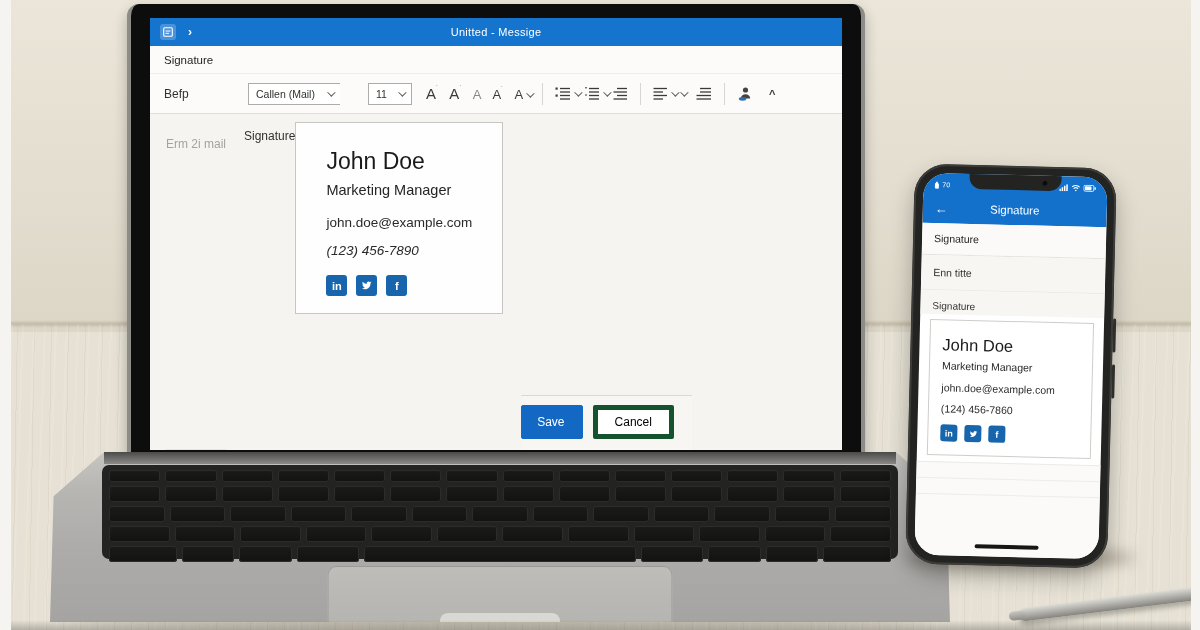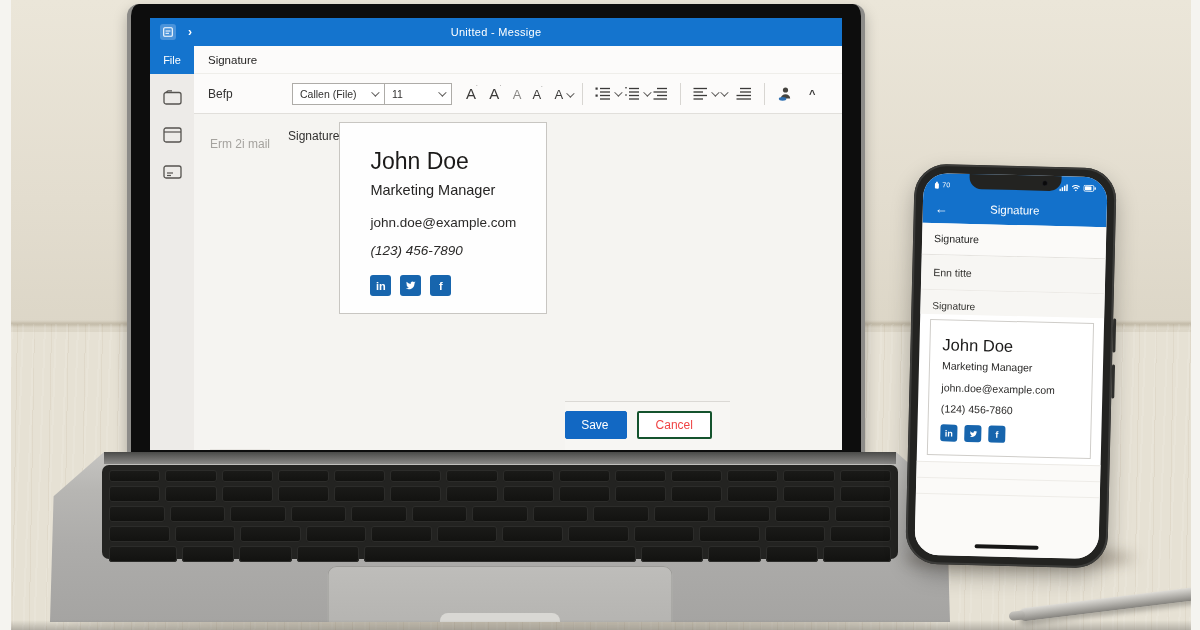--- a/index.html
+++ b/index.html
@@ -50,21 +50,21 @@
   .sidebar { width:44px; background:#edebe8; display:flex; flex-direction:column; align-items:center; flex:none; }
   .file-tab { width:100%; height:28px; background:#1474ce; color:#fff; font-size:11px; display:grid; place-items:center; }
   .side-icons { margin-top:16px; display:flex; flex-direction:column; gap:22px; }
 
   .content { flex:1; display:flex; flex-direction:column; background:#f5f4f1; min-width:0; }
   .tabrow { height:28px; background:#fcfbfa; display:flex; align-items:center; padding-left:14px; font-size:11.5px; color:#201f1e; border-bottom:1px solid #efeeea; }
   .toolbar { height:40px; background:#fcfbfa; border-bottom:1px solid #e1dfdb; display:flex; align-items:center; padding:0 10px; }
   .mail-label { font-size:12px; color:#323130; width:88px; padding-left:4px; flex:none; }
   .sel { border:1px solid #aeaca8; background:#fff; font-size:10.5px; color:#323130; height:22px; display:flex; align-items:center; padding:0 7px; gap:8px; }
   .sel.name { width:92px; justify-content:space-between; border-right:none; }
-  .sel.size { width:68px; justify-content:space-between; }
+  .sel.size { width:44px; justify-content:space-between;margin-left:28px; }
   .chev-d { width:6px; height:6px; border-right:1.4px solid #5a5856; border-bottom:1.4px solid #5a5856; transform:rotate(45deg) translateY(-2px); flex:none; }
   .fmt-group { display:flex; align-items:baseline; gap:11px; margin-left:14px; color:#3b3a39; }
   .fmtA { font-size:13px; cursor:default; position:relative; }
   .fmtA.big { font-size:15px; }
   .fmtA.gray { color:#8a8886; }
   .fmtA sup { font-size:7px; position:relative; top:-2px; }
   .fmt-withchev { display:flex; align-items:center; gap:3px; }
   .tdivider { width:1px; height:22px; background:#d8d6d2; margin:0 10px; flex:none; }
   .icon-btn { display:flex; align-items:center; gap:3px; padding:2px; }
   .caret-up { font-size:11px; color:#3b3a39; font-weight:bold; }
@@ -77,21 +77,21 @@
   .sig-title { font-size:14.5px; color:#262524; margin-top:7px; }
   .sig-email { font-size:13.5px; color:#2b2a29; margin-top:17px; }
   .sig-phone { font-size:13.5px; color:#2b2a29; margin-top:13px;font-style:italic; }
   .social-row { display:flex; gap:9px; margin-top:17px; }
   .soc { width:21px; height:21px; border-radius:3px; background:#1765ad; color:#fff; display:grid; place-items:center;
          font-size:11px; font-weight:bold; }
   .soc.small { width:17px; height:17px; font-size:9px; border-radius:3px; }
   .footer { margin-top:auto; border-top:1px solid #dbd9d5; padding:9px 18px 11px 0; display:flex; justify-content:flex-end; gap:10px; background:#f7f6f3; }
   .btn { font-size:12px; padding:5px 17px; border-radius:2px; }
   .btn.save { background:#1268c3; color:#fff; border:1px solid #1268c3;padding-left:15px; }
-  .btn.cancel { background:#fff; color:#ef4444; border:2px solid #14532d; }
+  .btn.cancel { background:#fff; color:#000000; border:5px solid #14532d; }
 
   
   .phone { position:absolute; left:910px; top:166px; width:202px; height:400px; transform:rotate(1.4deg); z-index:10; }
   .phone-shadow { position:absolute; left:905px; top:548px; width:230px; height:20px; background:rgba(60,45,25,.32); border-radius:50%; filter:blur(7px); z-index:9; }
   .phone-frame { position:absolute; inset:0; background:#232321; border-radius:32px; box-shadow:0 10px 22px rgba(0,0,0,.28), inset 0 0 0 2px #3c3c3a; }
   .side-btn { position:absolute; right:-3px; width:3px; background:#2e2e2c; border-radius:2px; }
   .side-btn.b1 { top:150px; height:34px; }
   .side-btn.b2 { top:196px; height:34px; }
   .phone-screen { position:absolute; inset:9px; background:#fff; border-radius:24px; overflow:hidden; display:flex; flex-direction:column; }
   .notch { position:absolute; top:9px; left:50%; transform:translateX(-50%); width:92px; height:15px; background:#232321;
@@ -145,55 +145,31 @@
               <line x1="2.5" y1="4" x2="7.5" y2="4" stroke="#fff" stroke-width="1"></line>
               <line x1="2.5" y1="6.3" x2="6" y2="6.3" stroke="#fff" stroke-width="1"></line>
             </svg>
         </span>
         <span class="tb-chev">›</span>
         <span class="tb-title">Unitted - Messige</span>
       </div>
 
       <div class="main">
 
-        <div class="sidebar">
-          <div class="file-tab">File</div>
-          <div class="side-icons">
-            <span>
-              <svg width="19" height="15" viewBox="0 0 19 15">
-                  <rect x="1" y="2.5" width="17" height="11.5" rx="2" fill="none" stroke="#55534f" stroke-width="1.3"></rect>
-                  <path d="M3 2.5 L5 0.8 H9" fill="none" stroke="#55534f" stroke-width="1.3"></path>
-                </svg>
-            </span>
-            <span>
-              <svg width="19" height="16" viewBox="0 0 19 16">
-                  <rect x="1" y="1" width="17" height="14" rx="2" fill="none" stroke="#55534f" stroke-width="1.3"></rect>
-                  <line x1="1" y1="5" x2="18" y2="5" stroke="#55534f" stroke-width="1.2"></line>
-                </svg>
-            </span>
-            <span>
-              <svg width="19" height="14" viewBox="0 0 19 14">
-                  <rect x="1" y="1" width="17" height="12" rx="2" fill="none" stroke="#55534f" stroke-width="1.3"></rect>
-                  <line x1="4" y1="8" x2="10" y2="8" stroke="#55534f" stroke-width="1.2"></line>
-                  <line x1="4" y1="10.5" x2="8" y2="10.5" stroke="#55534f" stroke-width="1.2"></line>
-                </svg>
-            </span>
-          </div>
-        </div>
 
         <div class="content">
           <div class="tabrow">
             <span>Signature</span>
           </div>
 
           <div class="toolbar">
             <span class="mail-label">Befp</span>
 
             <div class="sel name">
-              <span>Callen (File)</span>
+              <span>Callen (Mail)</span>
               <span class="chev-d"></span>
             </div>
             <div class="sel size">
               <span>11</span>
               <span class="chev-d"></span>
             </div>
 
             <div class="fmt-group">
               <span class="fmtA big"><span>A</span><sup>˙</sup></span>
               <span class="fmtA big"><span>A</span><sup>˙</sup></span>

